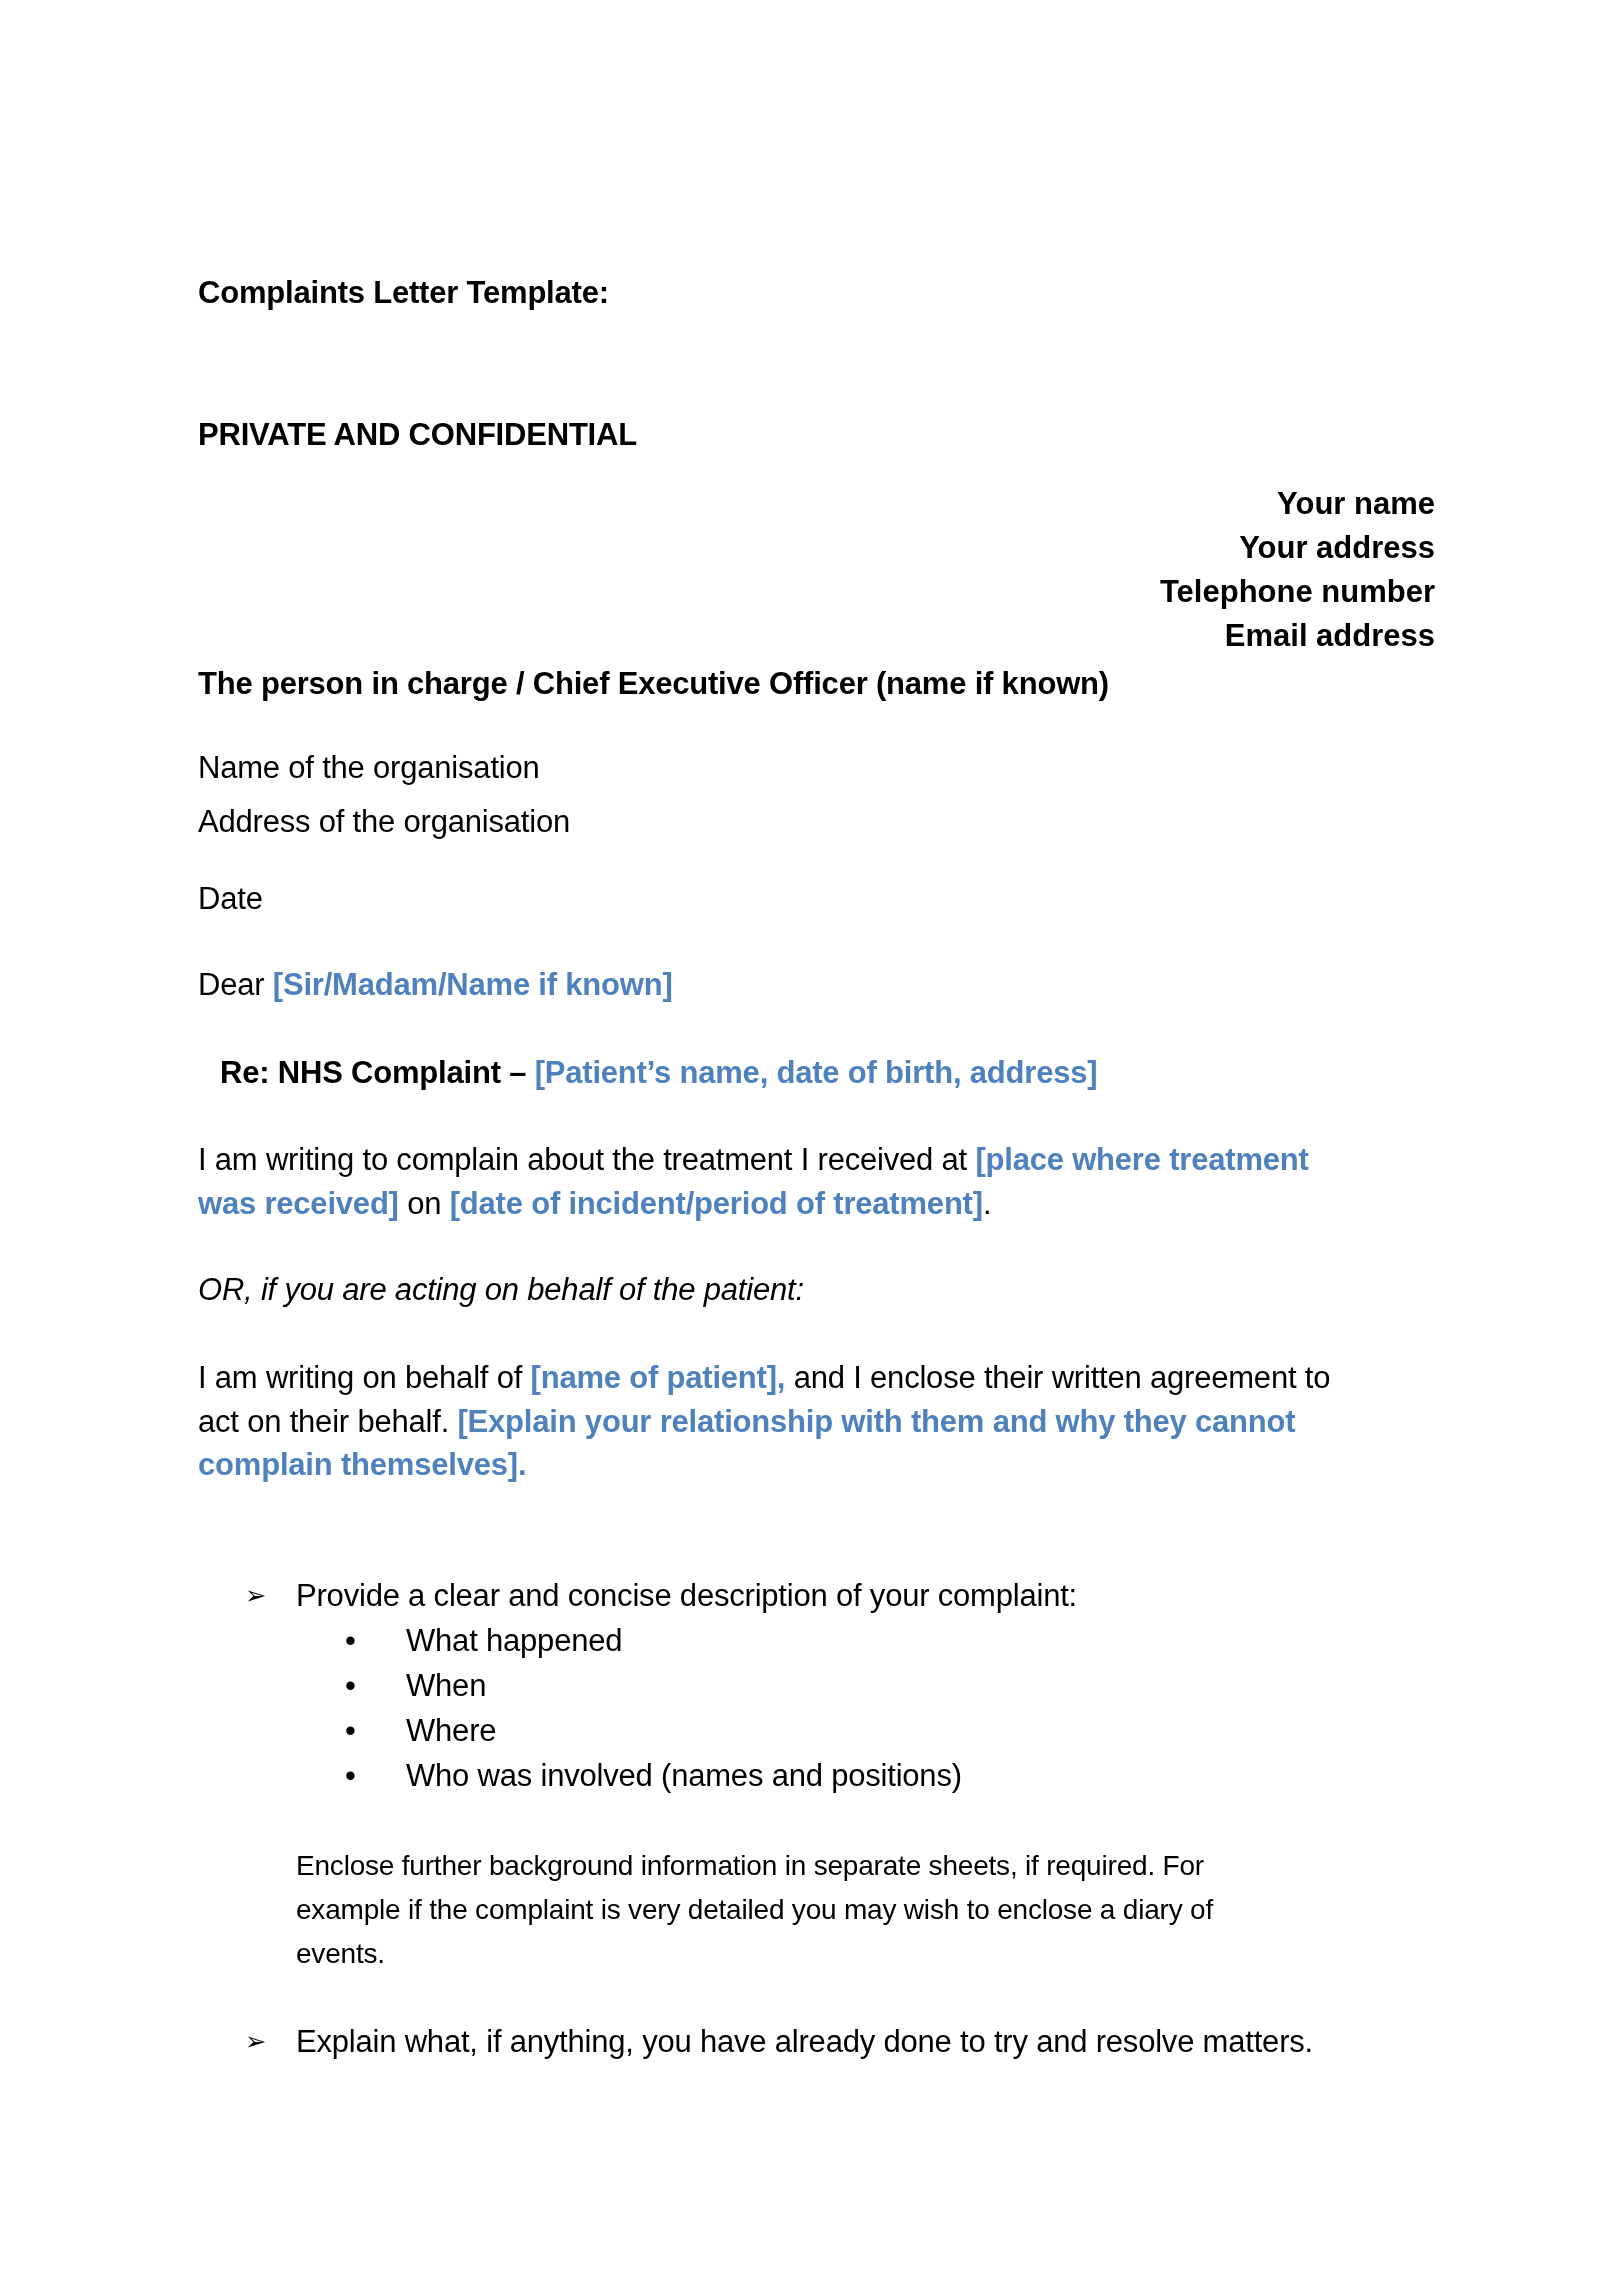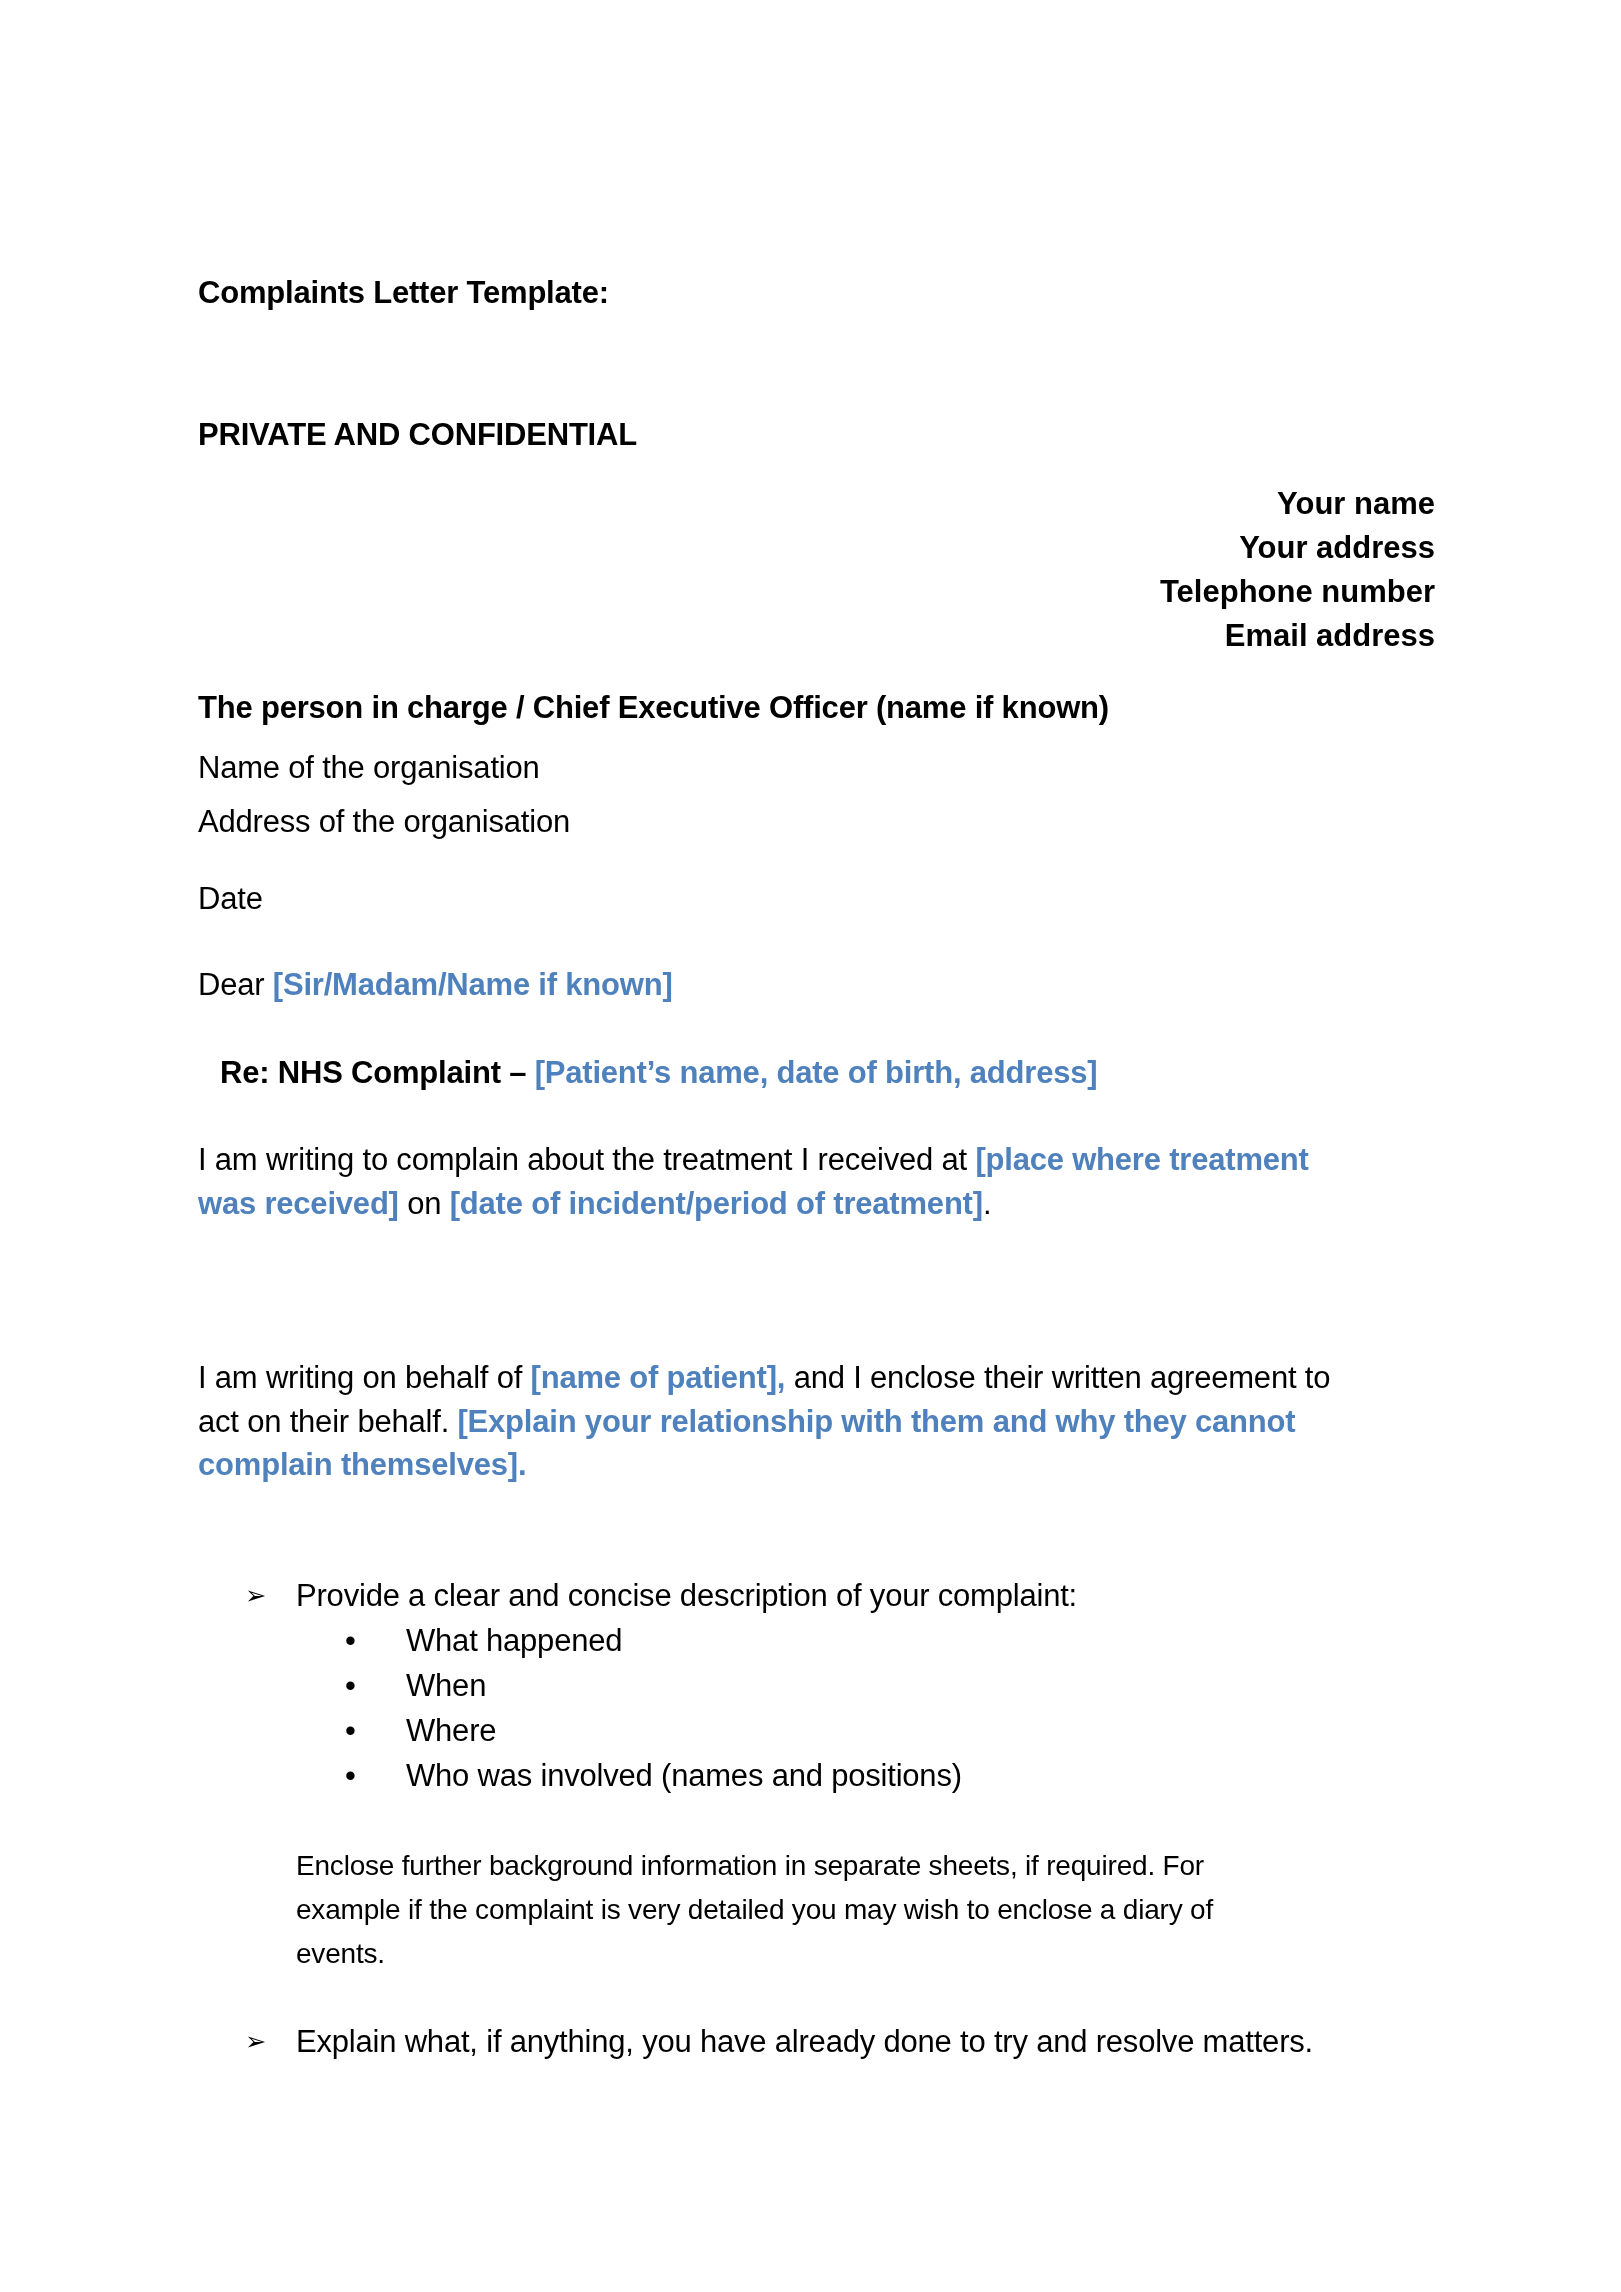--- a/index.html
+++ b/index.html
@@ -91,41 +91,42 @@
 
   <div class="line bold" style="top:413px;">PRIVATE AND CONFIDENTIAL</div>
 
   <div class="right-block">
     <div>Your name</div>
     <div>Your address</div>
     <div>Telephone number</div>
     <div>Email address</div>
   </div>
 
-  <div class="line bold" style="top:686px;">The person in charge / Chief Executive Officer (name if known)</div>
+  <div class="line bold" style="top:662px;">The person in charge / Chief Executive Officer (name if known)</div>
   <div class="line" style="top:746px;">Name of the organisation</div>
   <div class="line" style="top:800px;">Address of the organisation</div>
 
   <div class="line" style="top:877px;">Date</div>
 
   <div class="line" style="top:963px;">
     <span>Dear </span><span class="ph">[Sir/Madam/Name if known]</span>
   </div>
 
   <div class="line" style="top:1051px;margin-left:22px;">
     <span class="bold">Re: NHS Complaint – </span><span class="ph">[Patient’s name, date of birth, address]</span>
   </div>
 
   <div class="line" style="top:1138px;">
     <span>I am writing to complain about the treatment I received at </span><span class="ph">[place where treatment</span>
   </div>
   <div class="line" style="top:1182px;">
     <span class="ph">was received]</span><span> on </span><span class="ph">[date of incident/period of treatment]</span><span>.</span>
   </div>
 
+  <div class="line italic" style="top:1268px;">OR, if you are acting on behalf of the patient:</div>
 
   <div class="line" style="top:1356px;">
     <span>I am writing on behalf of </span><span class="ph">[name of patient],</span><span> and I enclose their written agreement to</span>
   </div>
   <div class="line" style="top:1400px;">
     <span>act on their behalf. </span><span class="ph">[Explain your relationship with them and why they cannot</span>
   </div>
   <div class="line" style="top:1443px;">
     <span class="ph">complain themselves].</span>
   </div>

